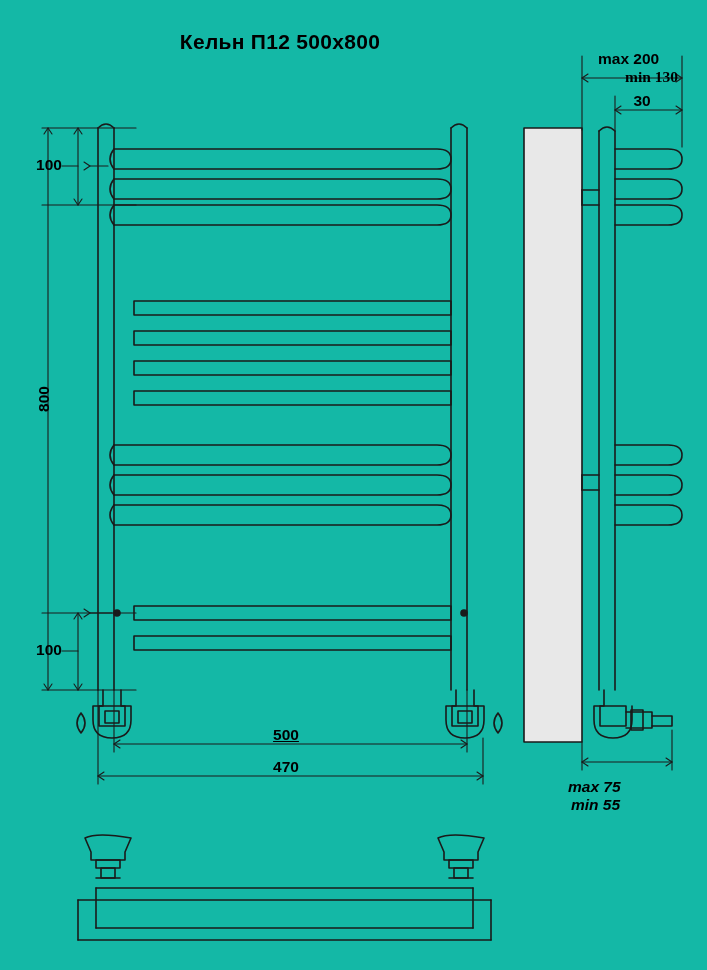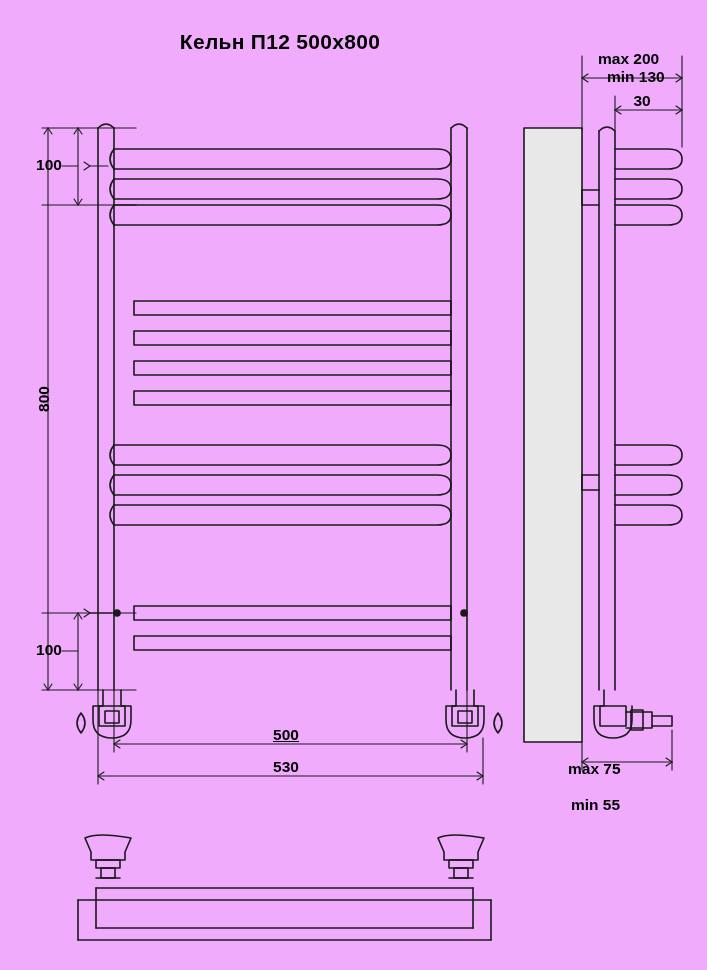--- a/index.html
+++ b/index.html
@@ -9,21 +9,21 @@
   }
   body {
     font-family: "Liberation Sans", sans-serif;
     color: #000000;
   }
   #page {
     position: relative;
     width: 707px;
     height: 970px;
     overflow: hidden;
-    background: #f0abfc;
+    background: #14b8a6;
   }
   #drawing {
     position: absolute;
     left: 0;
     top: 0;
   }
   .title {
     position: absolute;
     left: 0;
     top: 30px;
@@ -245,25 +245,25 @@
   </svg>
 
   <div class="dimlabel rot" style="left:22px; top:390px; width:44px; text-align:center;">800</div>
 
   <div class="dimlabel center" style="left:34px; top:156px; width:30px;">100</div>
 
   <div class="dimlabel center" style="left:34px; top:641px; width:30px;">100</div>
 
   <div class="dimlabel center" style="left:256px; top:726px; width:60px;text-decoration:underline;">500</div>
 
-  <div class="dimlabel center" style="left:256px; top:758px; width:60px;">530</div>
+  <div class="dimlabel center" style="left:256px; top:758px; width:60px;">470</div>
 
   <div class="dimlabel" style="left:598px; top:50px;">max 200</div>
 
-  <div class="dimlabel" style="left:607px; top:68px;">min 130</div>
+  <div class="dimlabel" style="left:625px; top:68px;font-family:Liberation Serif, serif;">min 130</div>
 
   <div class="dimlabel center" style="left:627px; top:92px; width:30px;">30</div>
 
-  <div class="dimlabel" style="left:568px; top:760px;">max 75</div>
-
-  <div class="dimlabel" style="left:571px; top:796px;">min 55</div>
+  <div class="dimlabel" style="left:568px; top:778px;font-style:italic;">max 75</div>
+
+  <div class="dimlabel" style="left:571px; top:796px;font-style:italic;">min 55</div>
 
 </div>
 
 </body></html>

